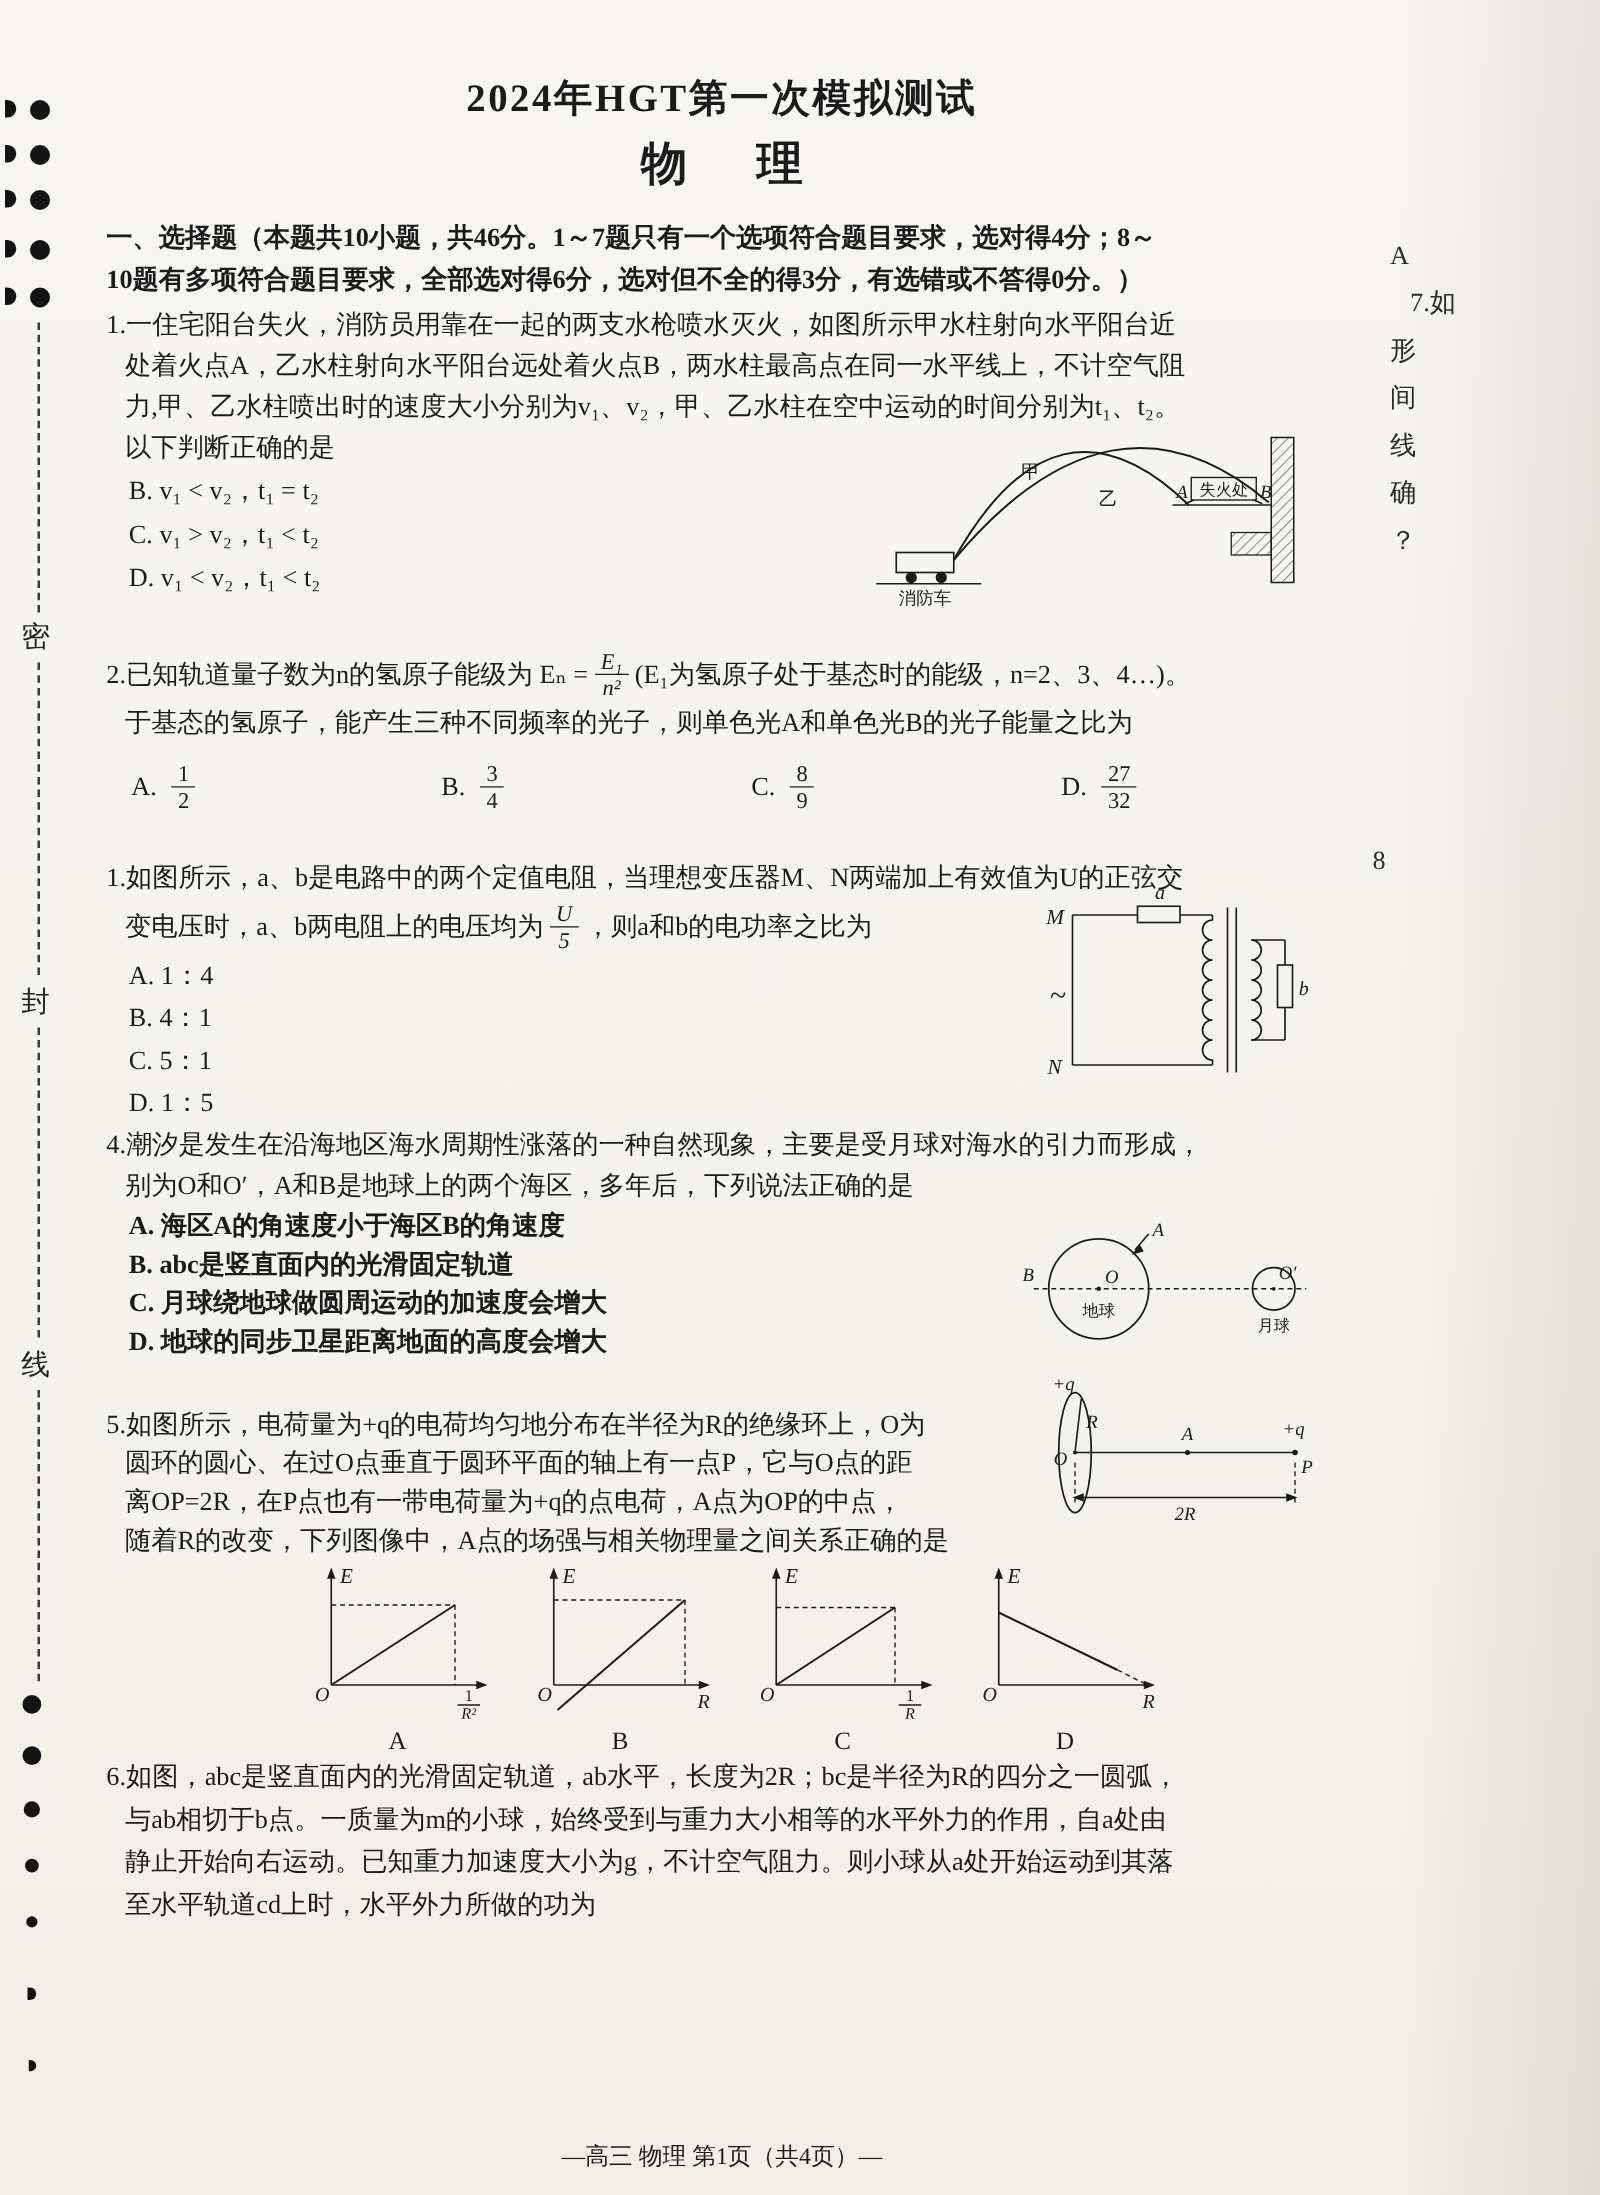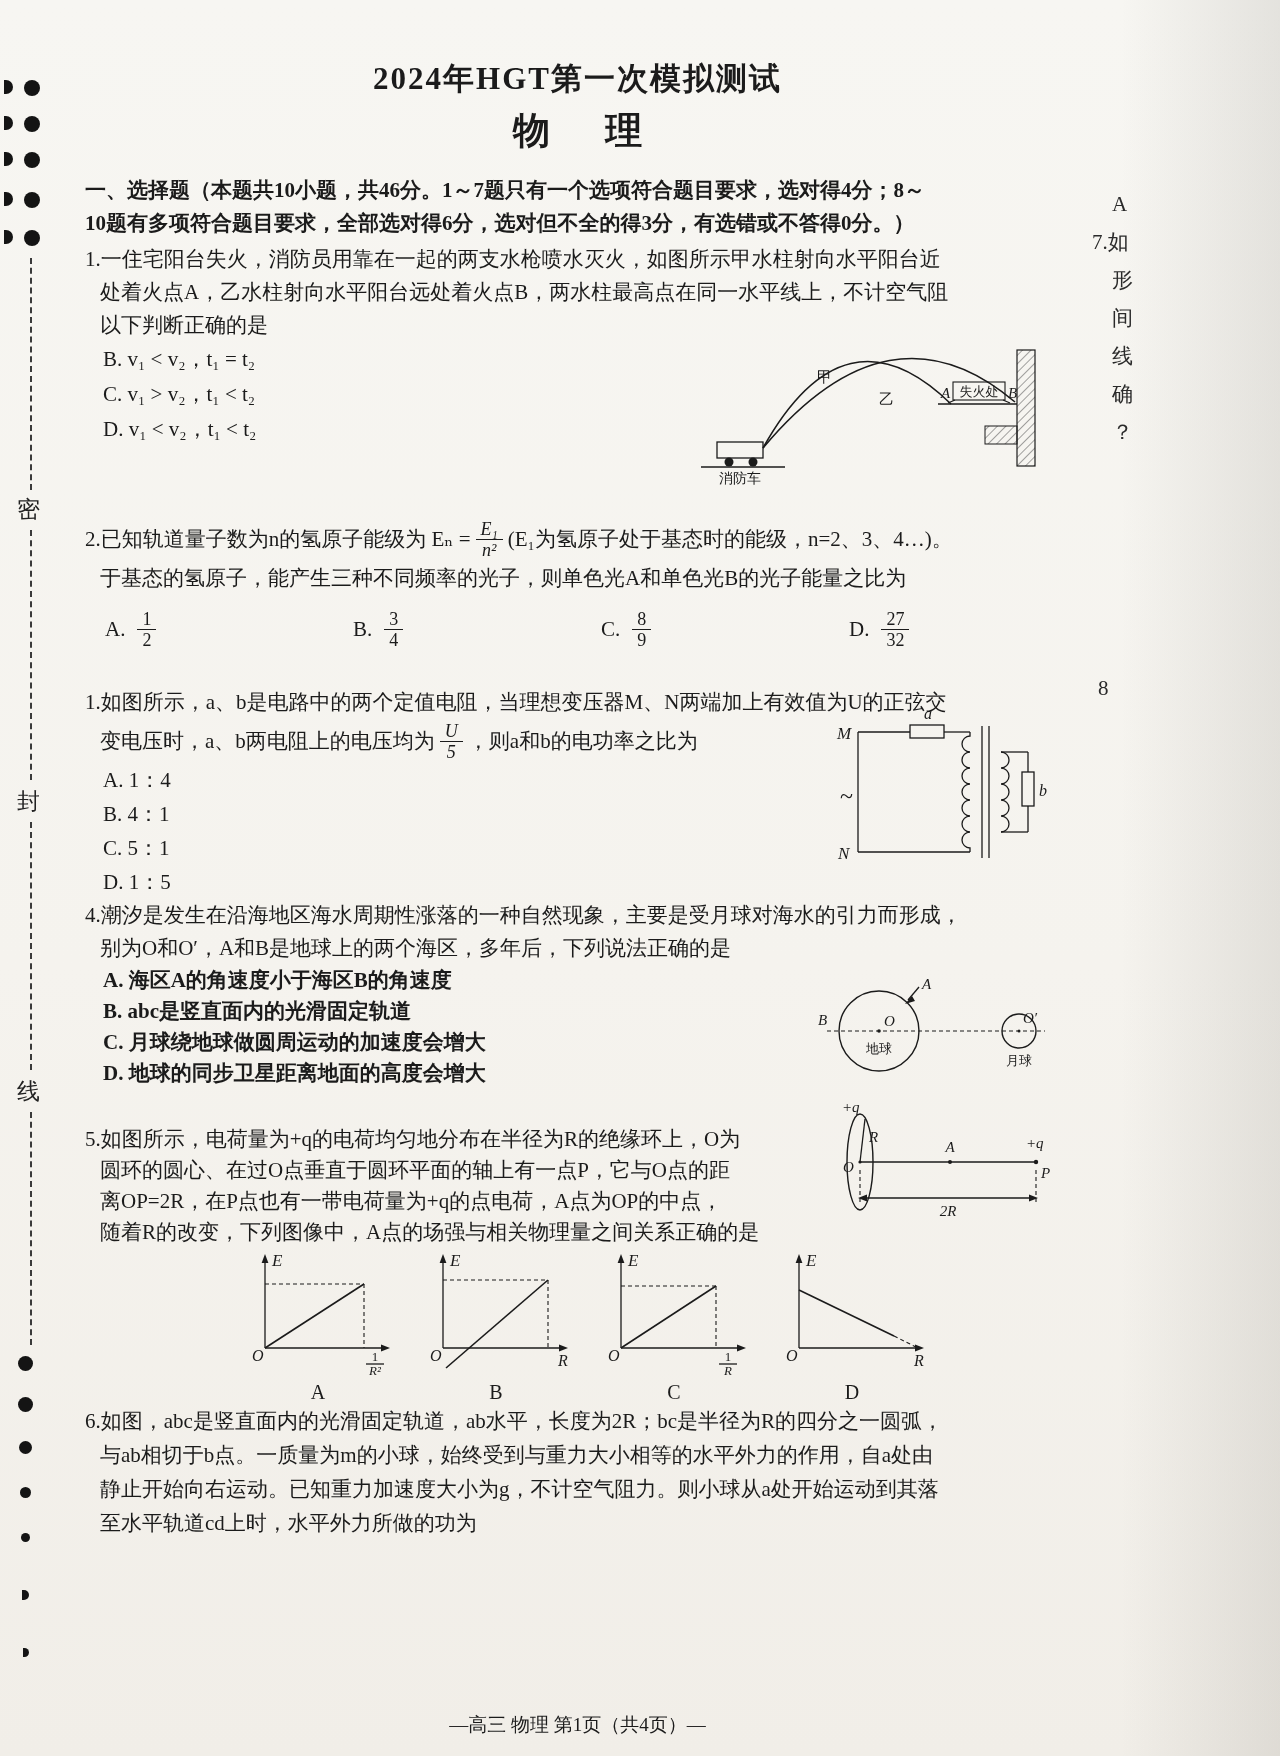--- a/index.html
+++ b/index.html
@@ -73,39 +73,40 @@
 
   <span class="dot" style="left:18px;top:1356px;width:15px;height:15px;"></span>
   <span class="dot" style="left:18px;top:1397px;width:15px;height:15px;"></span>
   <span class="dot" style="left:19px;top:1441px;width:13px;height:13px;"></span>
   <span class="dot" style="left:20px;top:1487px;width:11px;height:11px;"></span>
   <span class="dot" style="left:21px;top:1533px;width:9px;height:9px;"></span>
   <span class="dot" style="left:22px;top:1590px;width:7px;height:10px;border-radius:0 5px 5px 0;"></span>
   <span class="dot" style="left:23px;top:1648px;width:6px;height:9px;border-radius:0 5px 5px 0;"></span>
 
   <span class="frag" style="top:192px;left:1112px;">A</span>
-  <span class="frag" style="top:228px;left:1092px;">7.如</span>
+  <span class="frag" style="top:228px;left:1128px;">7.如</span>
   <span class="frag" style="top:266px;left:1112px;">形</span>
   <span class="frag" style="top:304px;left:1112px;">间</span>
   <span class="frag" style="top:342px;left:1112px;">线</span>
   <span class="frag" style="top:380px;left:1112px;">确</span>
   <span class="frag" style="top:418px;left:1112px;">？</span>
   <span class="frag" style="top:676px;left:1098px;">8</span>
 
   <div class="title">2024年HGT第一次模拟测试</div>
   <div class="subject">物 理</div>
 
   <div class="block" style="top:174px;">
     <div class="ln bold">一、选择题（本题共10小题，共46分。1～7题只有一个选项符合题目要求，选对得4分；8～</div>
     <div class="ln bold">10题有多项符合题目要求，全部选对得6分，选对但不全的得3分，有选错或不答得0分。）</div>
   </div>
 
   <div class="block" style="top:243px;">
     <div class="ln">1.一住宅阳台失火，消防员用靠在一起的两支水枪喷水灭火，如图所示甲水柱射向水平阳台近</div>
     <div class="ln indent">处着火点A，乙水柱射向水平阳台远处着火点B，两水柱最高点在同一水平线上，不计空气阻</div>
+    <div class="ln indent">力,甲、乙水柱喷出时的速度大小分别为v₁、v₂，甲、乙水柱在空中运动的时间分别为t₁、t₂。</div>
     <div class="ln indent">以下判断正确的是</div>
     <div>
       <div class="optln">B. v₁ &lt; v₂，t₁ = t₂</div>
       <div class="optln">C. v₁ &gt; v₂，t₁ &lt; t₂</div>
       <div class="optln">D. v₁ &lt; v₂，t₁ &lt; t₂</div>
     </div>
   </div>
 
   <svg class="fig" style="left:695px;top:346px;" width="350" height="140" viewBox="0 0 350 140">
     <defs>

